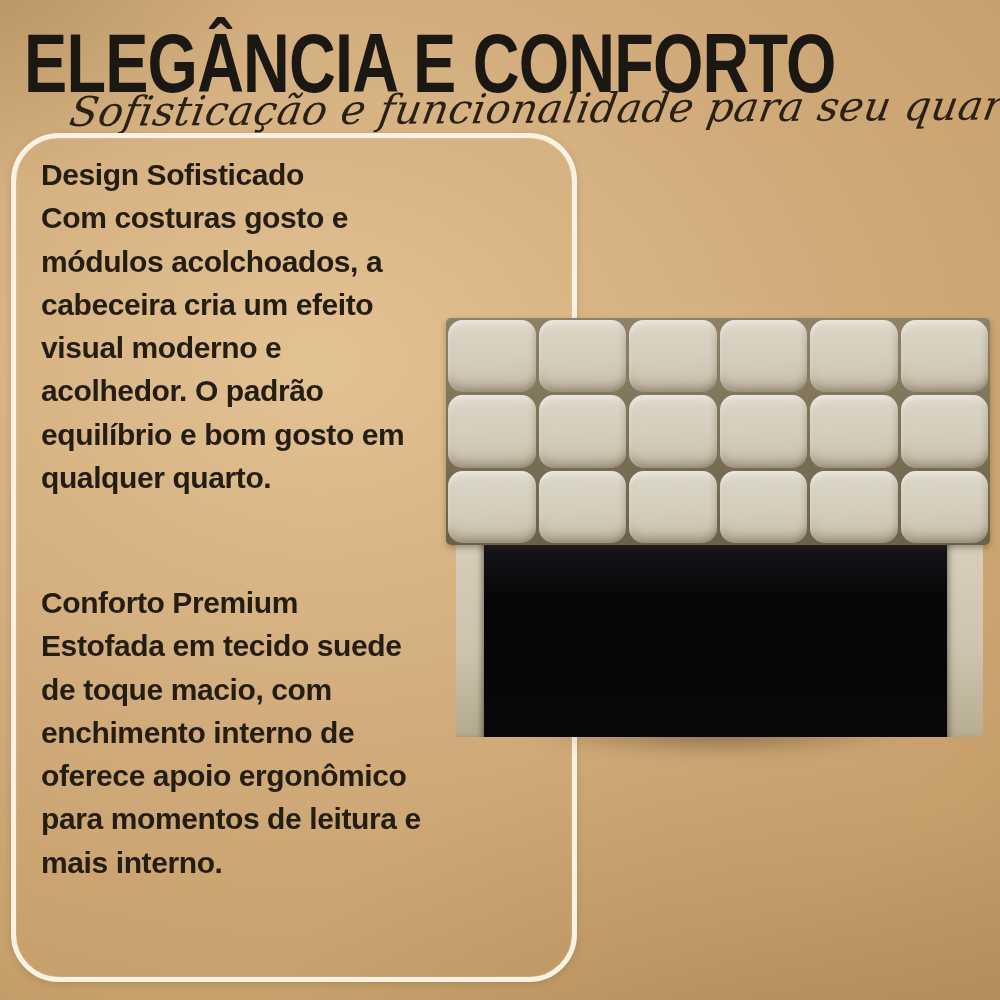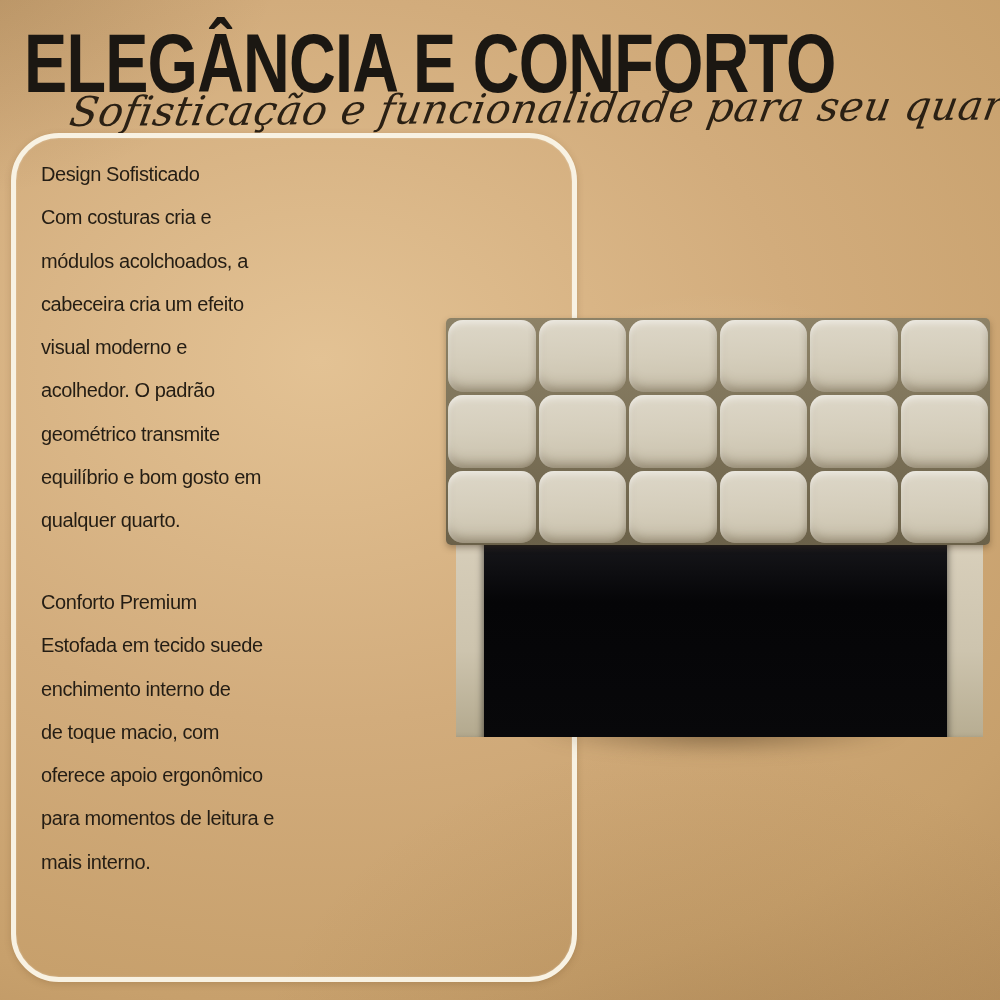--- a/index.html
+++ b/index.html
@@ -39,21 +39,21 @@
   .card{
     position:absolute;left:11px;top:133px;
     width:556px;height:839px;
     border:5px solid var(--card_border);
     border-radius:48px;
     box-shadow:0 2px 7px rgba(100,70,30,.22), inset 0 0 2px rgba(255,255,255,.35);
     z-index:1;
   }
   .para{
     position:absolute;left:25px;
-    font-size:20px;font-weight:400;
+    font-size:30px;font-weight:700;
     line-height:43.3px;
     letter-spacing:-.4px;
     color:var(--body_text);
     white-space:nowrap;
   }
   .para-1{top:15px;}
   .para-2{top:443px;}
   
   .headboard{
     position:absolute;left:446px;top:318px;
@@ -114,34 +114,33 @@
 <body>
 
 <div class="canvas">
 
   <h1 class="title">ELEGÂNCIA E CONFORTO</h1>
   <div class="subtitle">Sofisticação e funcionalidade para seu quarto.</div>
 
   <div class="card">
     <div class="para para-1">
         <div class="line">Design Sofisticado</div>
-        <div class="line">Com costuras cria e</div>
+        <div class="line">Com costuras gosto e</div>
         <div class="line">módulos acolchoados, a</div>
         <div class="line">cabeceira cria um efeito</div>
         <div class="line">visual moderno e</div>
         <div class="line">acolhedor. O padrão</div>
-        <div class="line">geométrico transmite</div>
         <div class="line">equilíbrio e bom gosto em</div>
         <div class="line">qualquer quarto.</div>
       </div>
     <div class="para para-2">
         <div class="line">Conforto Premium</div>
         <div class="line">Estofada em tecido suede</div>
+        <div class="line">de toque macio, com</div>
         <div class="line">enchimento interno de</div>
-        <div class="line">de toque macio, com</div>
         <div class="line">oferece apoio ergonômico</div>
         <div class="line">para momentos de leitura e</div>
         <div class="line">mais interno.</div>
       </div>
   </div>
 
   <figure class="headboard">
     <div class="floor-shadow"></div>
     <div class="tufts">
         <div class="tuft-cell"></div>

